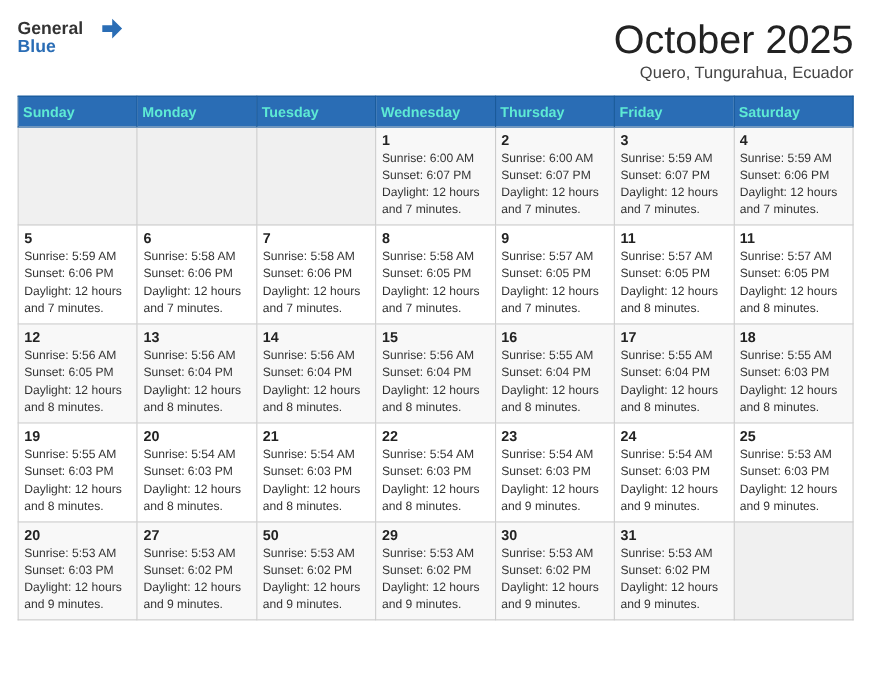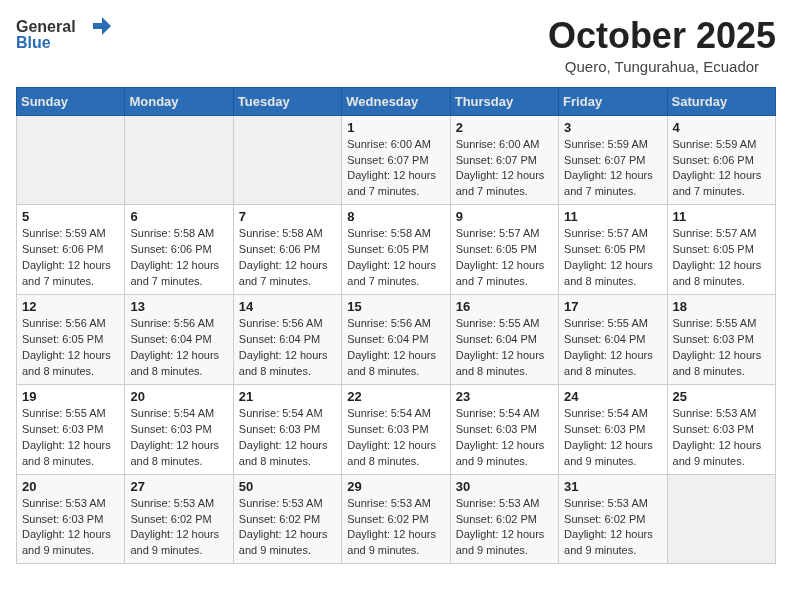--- a/index.html
+++ b/index.html
@@ -19,38 +19,37 @@
     .logo {
       display: flex;
       align-items: center;
       gap: 4px;
     }
     .title-area {
       text-align: right;
     }
     .month-title {
       font-size: 36px;
-      font-weight: bold;
+      font-weight: normal;
       color: #222;
       line-height: 1.1;
     }
     .subtitle {
       font-size: 15px;
       color: #444;
       margin-top: 2px;
-      text-align: center;
     }
     .calendar {
       width: 100%;
       border-collapse: collapse;
       border: 1px solid #ccc;
     }
     .calendar th {
       background-color: #2a6db5;
-      color: #e5e5e5;
+      color: #5eead4;
       font-size: 13px;
       font-weight: bold;
       padding: 6px 4px;
       text-align: left;
       border: 1px solid #1a5a9a;
     }
     .calendar td {
       vertical-align: top;
       border: 1px solid #ccc;
       padding: 4px 5px;

